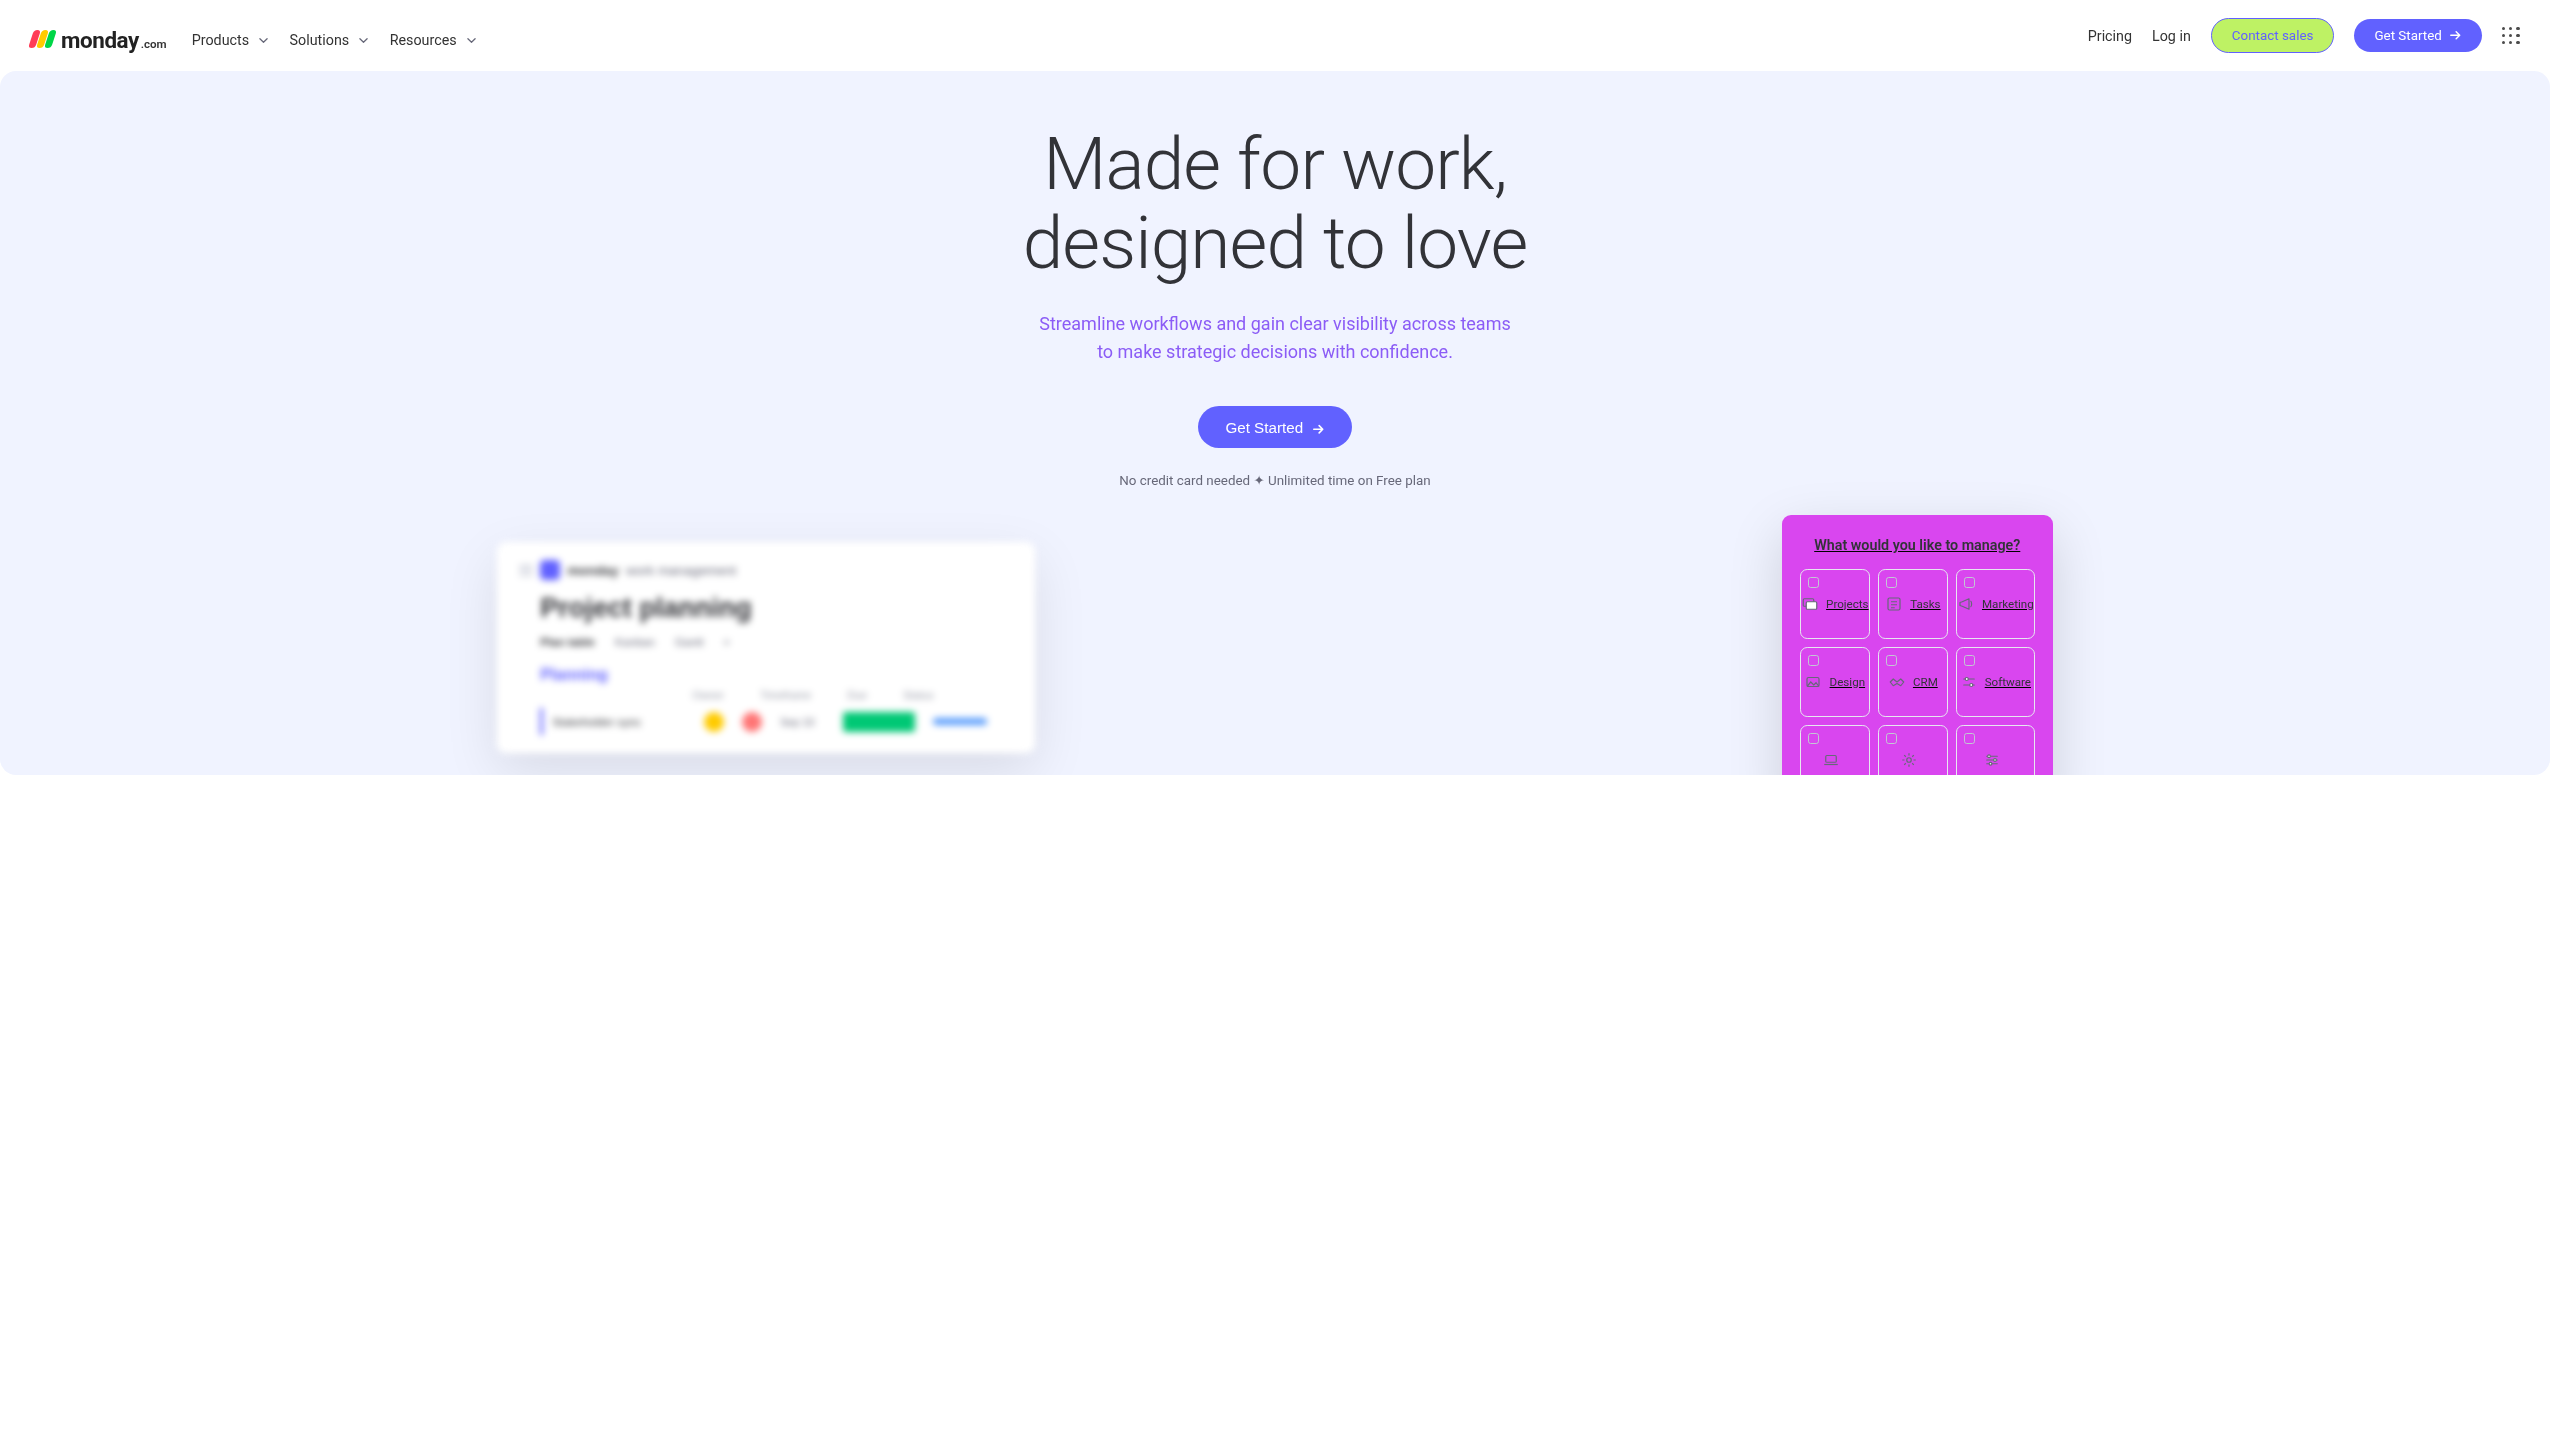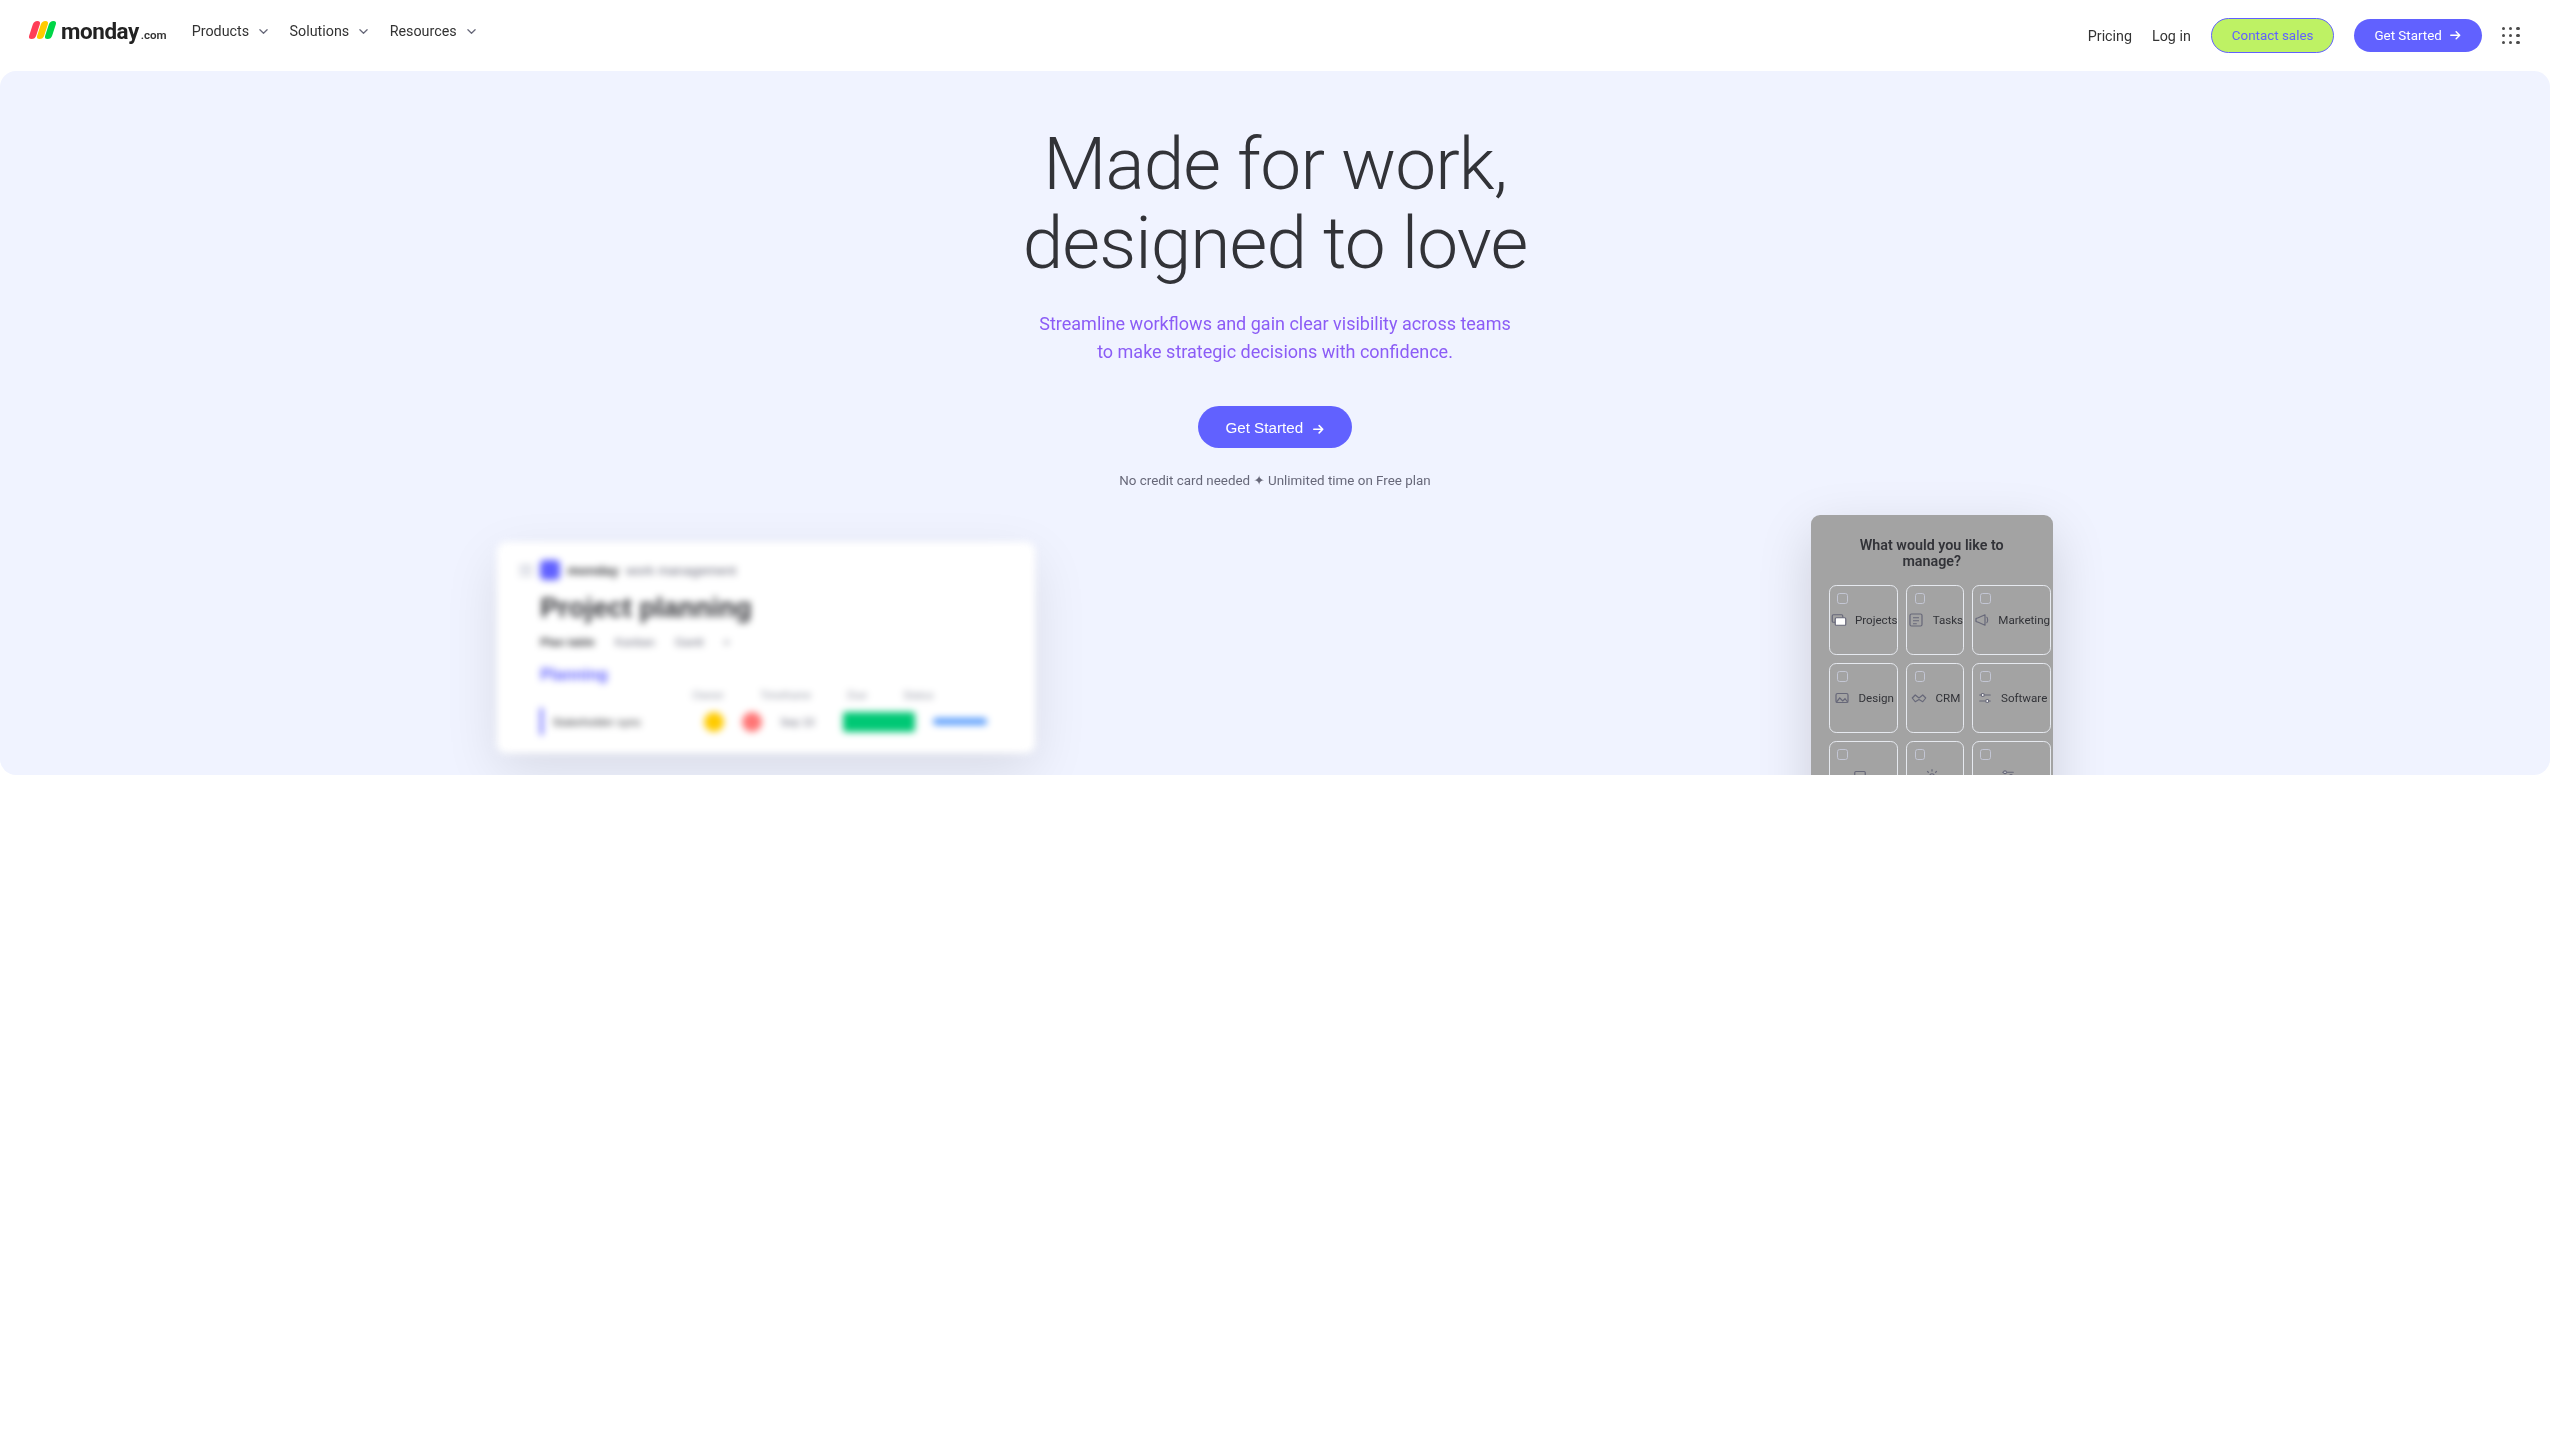--- a/index.html
+++ b/index.html
@@ -10,21 +10,21 @@
     
     body {
       font-family: -apple-system, BlinkMacSystemFont, 'Segoe UI', Roboto, Helvetica, Arial, sans-serif;
       background: #ffffff;
       overflow-x: hidden;
     }
     
     
     .header {
       display: flex;
-      align-items: flex-start;
+      align-items: flex-end;
       justify-content: space-between;
       padding: 18px 30.5px 18px 30.5px;
       background: #ffffff;
     }
     
     .header-left {
       display: flex;
       align-items: center;
       gap: 25px;
     }
@@ -237,26 +237,27 @@
     .pc-avatar.b { background:#ff7575; }
     .pc-date { font-size:10.8px; color:#676879; width:45px; }
     .pc-status { width:72px; height:20px; border-radius:2.7px; background:#00c875; }
     .pc-bar { width:54px; height:7.2px; border-radius:3.6px; background:#579bfc; }
     
     
     .manage-card {
       position: absolute;
       right: 19.5%;
       top: -27px;
-      width: 242px;
-      background: #a3a3a3;
+      width: 271px;
+      background: #d946ef;
       border-radius: 9px;
       box-shadow: 0 18px 54px rgba(0,0,0,0.15);
       padding: 21.5px 18px 9px 18px;
       z-index: 5;
+      text-decoration: underline;
     }
     
     .manage-title {
       text-align: center;
       font-size: 14.3px;
       font-weight: 600;
       color: #323338;
       margin-bottom: 16px;
     }
     

